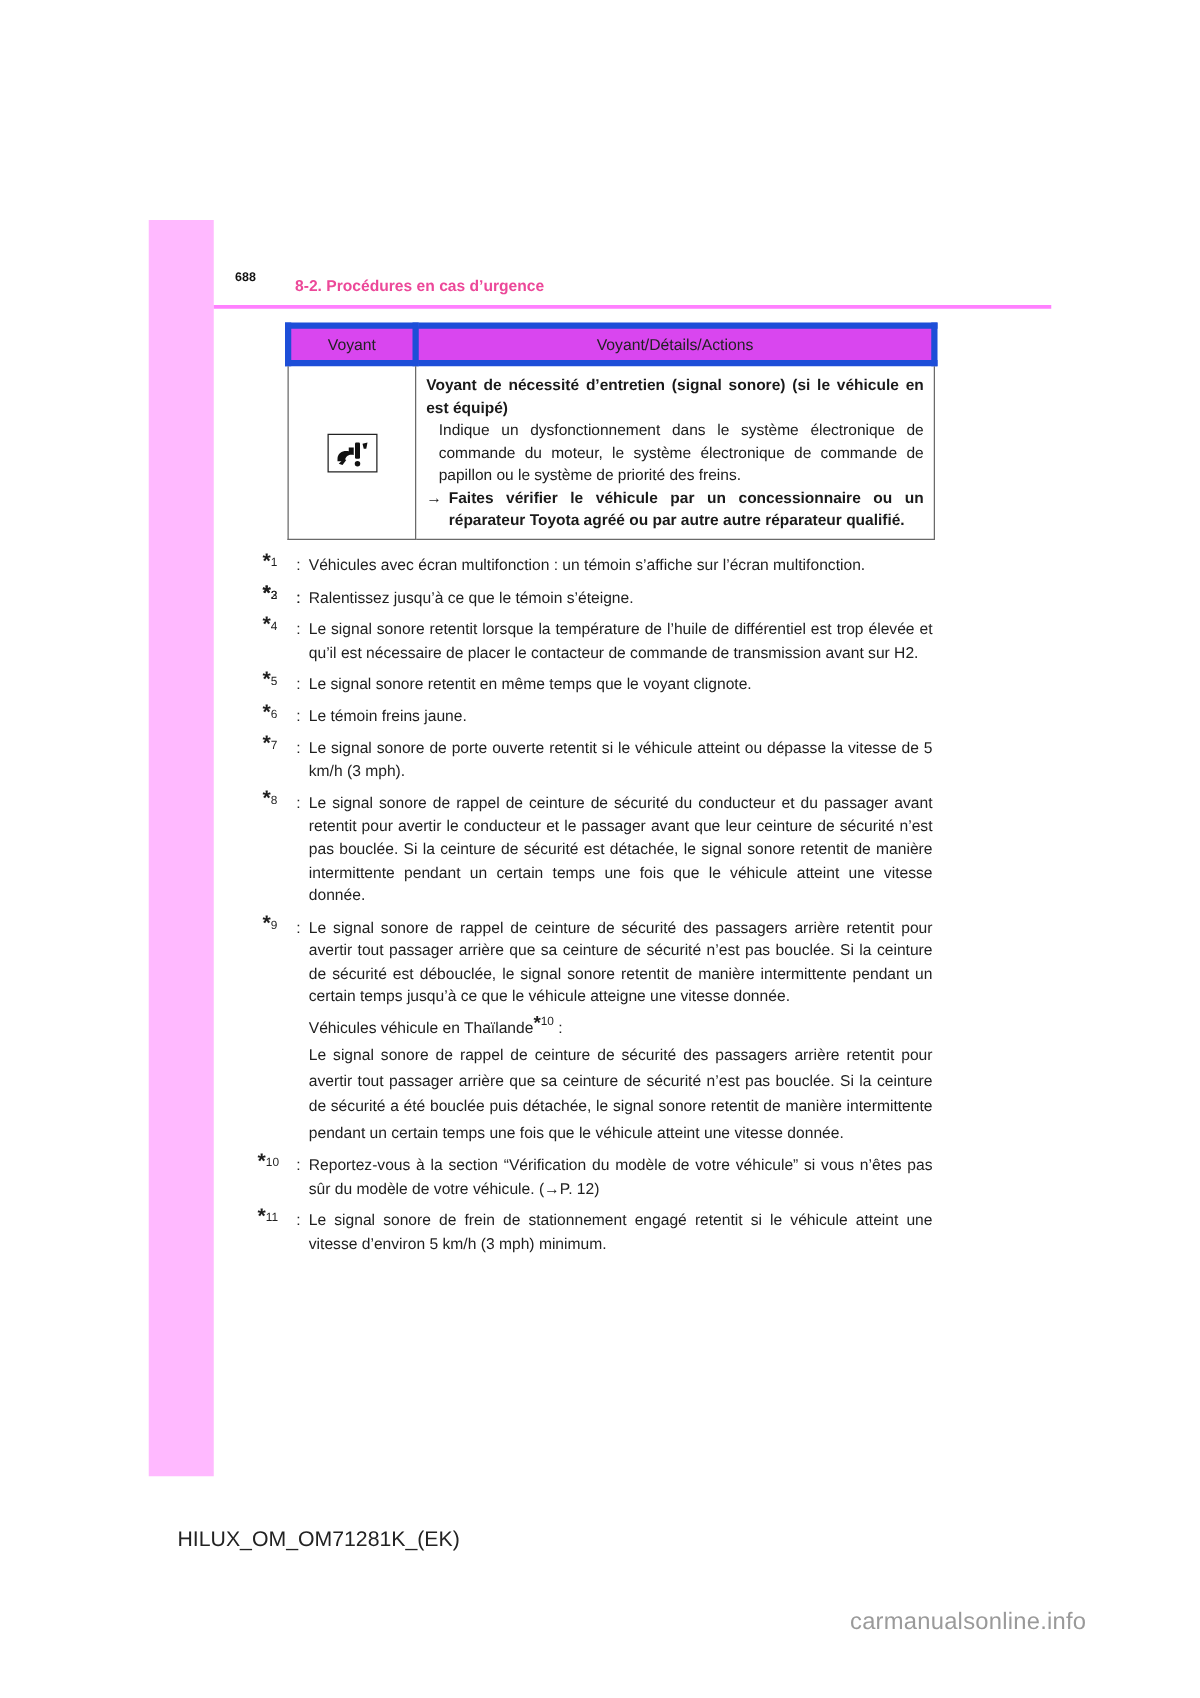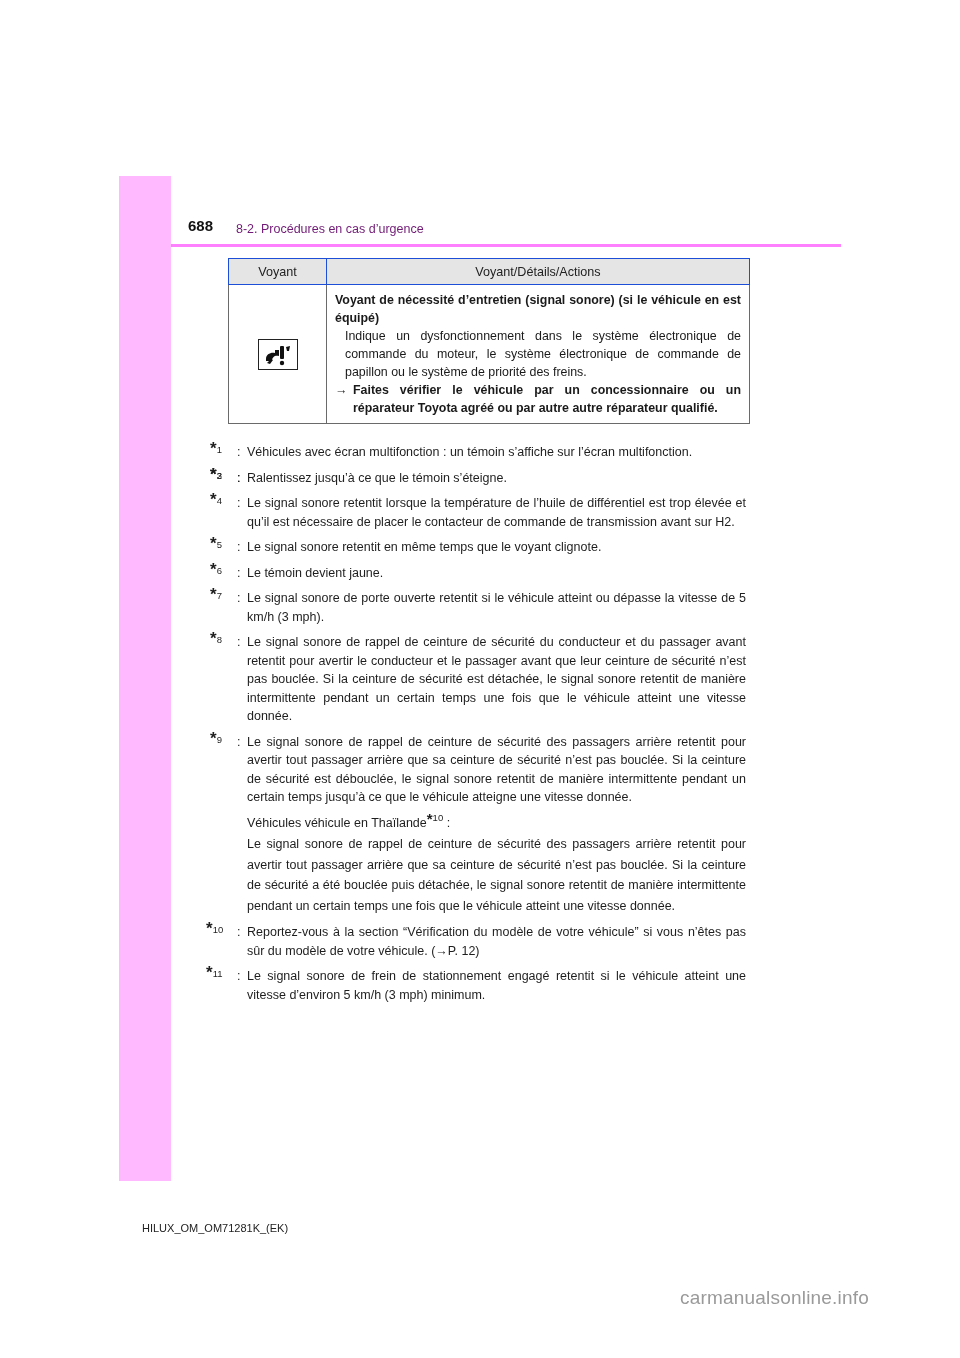--- a/index.html
+++ b/index.html
@@ -1,31 +1,31 @@
 <!DOCTYPE html>
 <html><head>
 <meta charset="utf-8">
 <style>
   html, body { margin: 0; padding: 0; }
   body {
     width: 960px; height: 1358px; position: relative; background: #ffffff;
     font-family: "Liberation Sans", sans-serif; color: #1a1a1a; overflow: hidden;
   }
   .side-tab { position: absolute; left: 119px; top: 176px; width: 52px; height: 1005px; background: #ffb9ff; }
-  .page-num { position: absolute; left: 188px; top: 217px; font-size: 15px; font-weight: bold; color: #111; }
-  .section-title { position: absolute; left: 236px; top: 222px; font-size: 12.5px; color: #701a75; }
+  .page-num { position: absolute; left: 188px; top: 217px; font-size: 10px; font-weight: bold; color: #111; }
+  .section-title { position: absolute; left: 236px; top: 222px; font-size: 12.5px; color: #ec4899; font-weight: bold; }
   .header-rule { position: absolute; left: 171px; top: 244px; width: 670px; height: 3px; background: #ff80ff; }
 
   table.warn {
     position: absolute; left: 228px; top: 258px; width: 522px;
     border-collapse: collapse; font-size: 12.4px; line-height: 18px;
   }
   table.warn th {
-    background: #e5e5e5; font-weight: normal; height: 25px; padding: 0;
-    border: 1px solid #1d4ed8; color: #222; font-size: 12.6px;
+    background: #d946ef; font-weight: normal; height: 25px; padding: 0;
+    border: 5px solid #1d4ed8; color: #222; font-size: 12.6px;
   }
   table.warn td { border: 1px solid #6a6a6a; vertical-align: middle; padding: 0; }
   table.warn th.c1, table.warn td.c1 { width: 97px; }
   td.c1 { text-align: center; }
   .icon-box {
     display: inline-block; width: 40px; height: 31px; border: 1.5px solid #222;
     box-sizing: border-box; position: relative; vertical-align: middle;
   }
   .icon-box svg { position: absolute; left: 3px; top: 2px; }
   td.c2 { padding: 6px 8px 6px 8px !important; text-align: justify; }
@@ -38,21 +38,21 @@
   .note { position: relative; padding-left: 37px; margin-bottom: 7px; text-align: justify; }
   .note .mark { position: absolute; left: 0; top: -3px; white-space: nowrap; }
   .note .mark .star { font-size: 17px; font-weight: bold; }
   .note .mark .num { font-size: 9.5px; position: relative; top: -1px; }
   .note .colon { position: absolute; left: 27px; top: 0; }
   .sup-star { font-size: 15px; font-weight: bold; position: relative; top: -3px; }
   .sup-num { font-size: 9.5px; position: relative; top: -6px; }
   .para { display: block; }
   .para-gap { margin-top: 5px; line-height: 20.5px; }
 
-  .footer-code { position: absolute; left: 142px; top: 1222px; font-size: 11px; color: #222; }
+  .footer-code { position: absolute; left: 142px; top: 1222px; font-size: 17px; color: #222; }
   .watermark { position: absolute; left: 680px; top: 1287px; font-size: 19px; color: #9a9a9a; letter-spacing: 0.2px; }
 </style>
 </head>
 <body>
 
 <div class="side-tab"></div>
 <div class="page-num">688</div>
 <div class="section-title">8-2. Procédures en cas d’urgence</div>
 <div class="header-rule"></div>
 
@@ -109,21 +109,21 @@
     <span>Le signal sonore retentit lorsque la température de l’huile de différentiel est trop élevée et qu’il est nécessaire de placer le contacteur de commande de transmission avant sur H2.</span>
   </div>
   <div class="note">
     <span class="mark"><span class="star">*</span><span class="num">5</span></span>
     <span class="colon">:</span>
     <span>Le signal sonore retentit en même temps que le voyant clignote.</span>
   </div>
   <div class="note">
     <span class="mark"><span class="star">*</span><span class="num">6</span></span>
     <span class="colon">:</span>
-    <span>Le témoin devient jaune.</span>
+    <span>Le témoin freins jaune.</span>
   </div>
   <div class="note">
     <span class="mark"><span class="star">*</span><span class="num">7</span></span>
     <span class="colon">:</span>
     <span>Le signal sonore de porte ouverte retentit si le véhicule atteint ou dépasse la vitesse de 5 km/h (3 mph).</span>
   </div>
   <div class="note">
     <span class="mark"><span class="star">*</span><span class="num">8</span></span>
     <span class="colon">:</span>
     <span>Le signal sonore de rappel de ceinture de sécurité du conducteur et du passager avant retentit pour avertir le conducteur et le passager avant que leur ceinture de sécurité n’est pas bouclée. Si la ceinture de sécurité est détachée, le signal sonore retentit de manière intermittente pendant un certain temps une fois que le véhicule atteint une vitesse donnée.</span>

